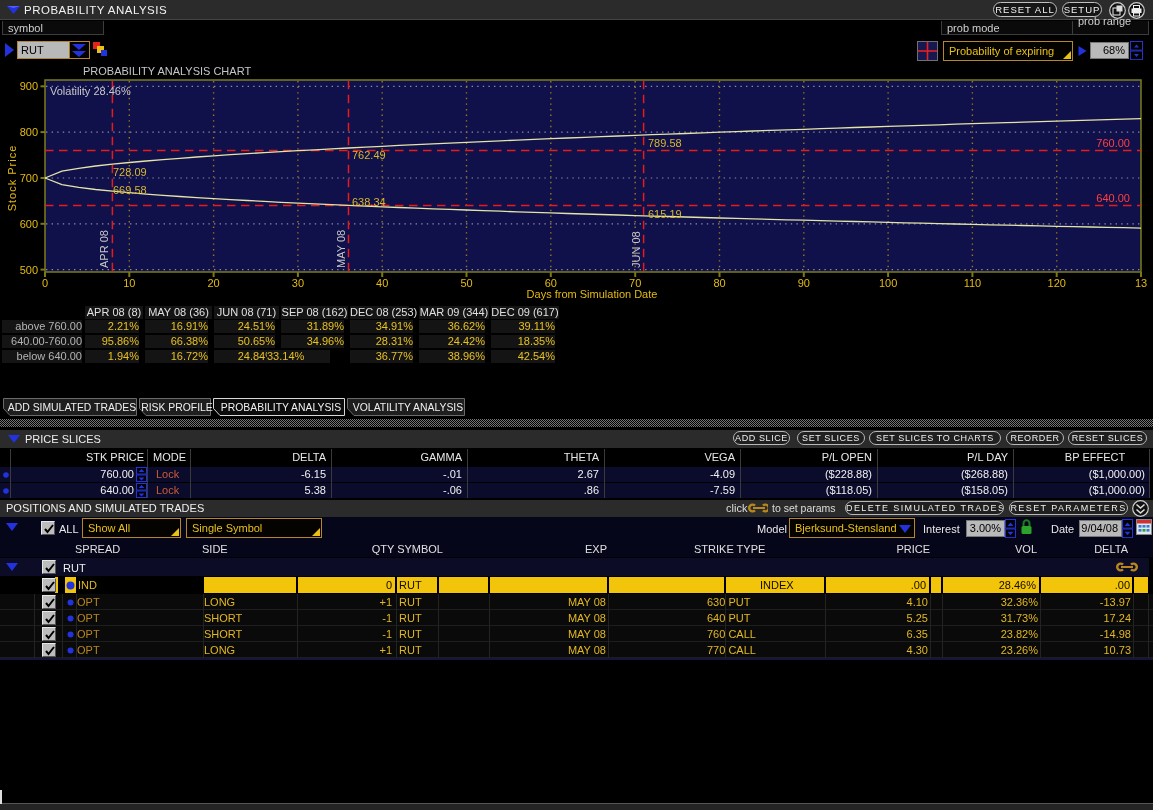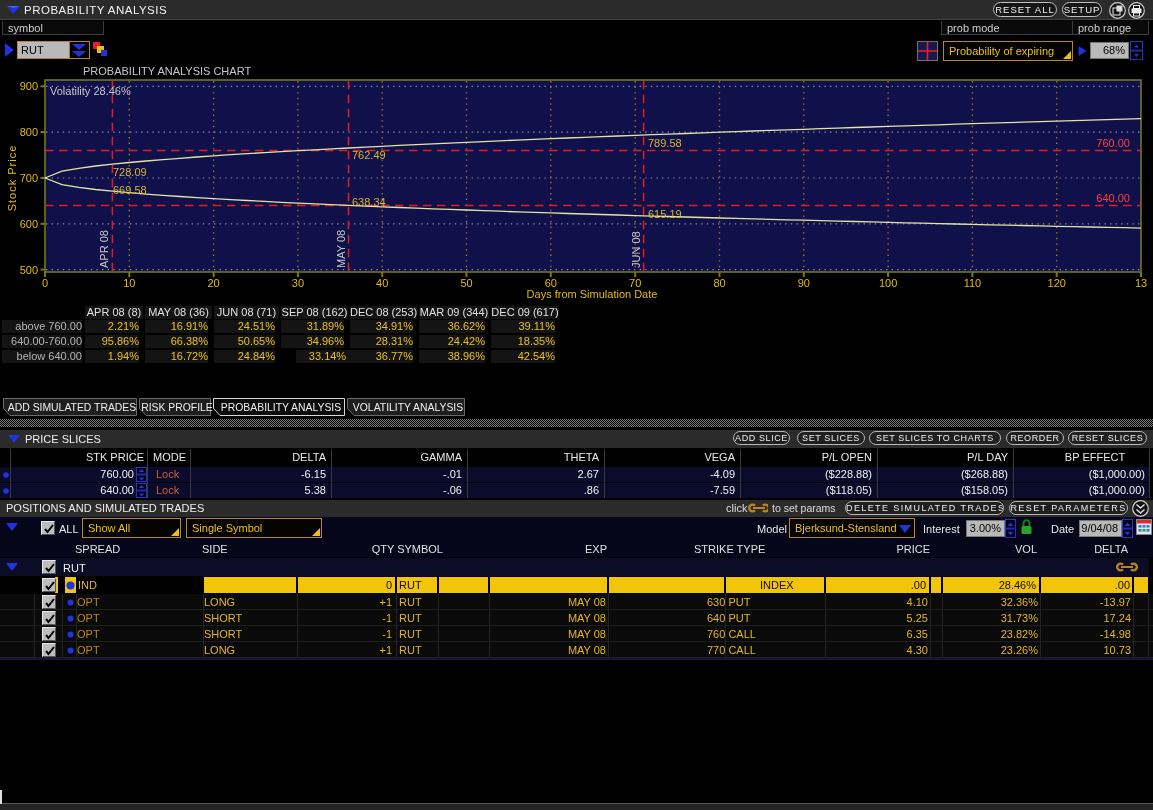--- a/index.html
+++ b/index.html
@@ -50,21 +50,21 @@
   </svg>
 <svg class="abs" style="left:93px;top:42px" width="14" height="14">
     <rect x="0" y="0" width="7" height="7" fill="#e82020"></rect>
     <rect x="4" y="4" width="7" height="7" fill="#e8c018"></rect>
     <rect x="8" y="8" width="6" height="6" fill="#2233dd"></rect>
   </svg>
 
 <div class="abs" style="left:941px;top:21px;width:132px;height:14px;border:1px solid #3d3d3d;border-top:none;background:#0a0a0a"></div>
 <div class="abs" style="left:1073px;top:21px;width:76px;height:14px;border:1px solid #3d3d3d;border-top:none;border-left:none;background:#0a0a0a"></div>
 <div class="abs" style="left:947px;top:22px;color:#cfcfcf">prob mode</div>
-<div class="abs" style="left:1078px;top:22px;color:#cfcfcf">prob range</div>
+<div class="abs" style="left:1078px;top:15px;color:#cfcfcf">prob range</div>
 <svg class="abs" style="left:917px;top:41px" width="21" height="20">
     <rect x="0.5" y="0.5" width="20" height="19" fill="#181850" stroke="#707070"></rect>
     <line x1="10.5" y1="1" x2="10.5" y2="19" stroke="#e82020" stroke-width="1.6"></line>
     <line x1="1" y1="10" x2="20" y2="10" stroke="#e82020" stroke-width="1.6"></line>
   </svg>
 <div class="combo" style="left:943px;top:41px;width:130px;height:20px">
     <div class="abs" style="left:5px;top:3px">Probability of expiring</div>
     <div class="corner"></div>
   </div>
 <svg class="abs" style="left:1078px;top:46px" width="9" height="10">
@@ -155,21 +155,21 @@
 <text x="648" y="158" fill="#d8b830" font-size="11">615.19</text>
 <text x="50" y="35" fill="#c8c8c8" font-size="11">Volatility 28.46%</text>
 <text x="592" y="238" fill="#e4bb10" font-size="11" text-anchor="middle">Days from Simulation Date</text>
     <text x="16" y="118" fill="#e4bb10" font-size="11" text-anchor="middle" letter-spacing="1" transform="rotate(-90 16 118)">Stock Price</text>
 </svg>
 <div class="abs" style="left:0;top:305px;width:1153px;height:60px">
     <div class="abs" style="left:85px;top:1px;width:58px;text-align:center;color:#e0e0e0;background:#141414;height:13px">APR 08 (8)</div>
     <div class="abs" style="left:145px;top:1px;width:67px;text-align:center;color:#e0e0e0;background:#141414;height:13px">MAY 08 (36)</div>
     <div class="abs" style="left:214px;top:1px;width:65px;text-align:center;color:#e0e0e0;background:#141414;height:13px">JUN 08 (71)</div>
     <div class="abs" style="left:281px;top:1px;width:67px;text-align:center;color:#e0e0e0;background:#141414;height:13px">SEP 08 (162)</div>
-    <div class="abs" style="left:350px;top:1px;width:67px;text-align:center;color:#e0e0e0;background:#141414;height:13px">DEC 08 (253)</div>
+    <div class="abs" style="left:350px;top:1px;width:59px;text-align:center;color:#e0e0e0;background:#141414;height:13px">DEC 08 (253)</div>
     <div class="abs" style="left:419px;top:1px;width:70px;text-align:center;color:#e0e0e0;background:#141414;height:13px">MAR 09 (344)</div>
     <div class="abs" style="left:491px;top:1px;width:68px;text-align:center;color:#e0e0e0;background:#141414;height:13px">DEC 09 (617)</div>
     <div class="abs" style="left:2px;top:15px;width:80px;text-align:right;color:#b4b4b4;background:#141414;height:13px">above 760.00</div>
     <div class="abs" style="left:85px;top:15px;width:54px;text-align:right;color:#e8c020;background:#141414;height:13px">2.21%</div>
     <div class="abs" style="left:145px;top:15px;width:63px;text-align:right;color:#e8c020;background:#141414;height:13px">16.91%</div>
     <div class="abs" style="left:214px;top:15px;width:61px;text-align:right;color:#e8c020;background:#141414;height:13px">24.51%</div>
     <div class="abs" style="left:281px;top:15px;width:63px;text-align:right;color:#e8c020;background:#141414;height:13px">31.89%</div>
     <div class="abs" style="left:350px;top:15px;width:63px;text-align:right;color:#e8c020;background:#141414;height:13px">34.91%</div>
     <div class="abs" style="left:419px;top:15px;width:66px;text-align:right;color:#e8c020;background:#141414;height:13px">36.62%</div>
     <div class="abs" style="left:491px;top:15px;width:64px;text-align:right;color:#e8c020;background:#141414;height:13px">39.11%</div>
@@ -178,21 +178,21 @@
     <div class="abs" style="left:145px;top:30px;width:63px;text-align:right;color:#e8c020;background:#141414;height:13px">66.38%</div>
     <div class="abs" style="left:214px;top:30px;width:61px;text-align:right;color:#e8c020;background:#141414;height:13px">50.65%</div>
     <div class="abs" style="left:281px;top:30px;width:63px;text-align:right;color:#e8c020;background:#141414;height:13px">34.96%</div>
     <div class="abs" style="left:350px;top:30px;width:63px;text-align:right;color:#e8c020;background:#141414;height:13px">28.31%</div>
     <div class="abs" style="left:419px;top:30px;width:66px;text-align:right;color:#e8c020;background:#141414;height:13px">24.42%</div>
     <div class="abs" style="left:491px;top:30px;width:64px;text-align:right;color:#e8c020;background:#141414;height:13px">18.35%</div>
     <div class="abs" style="left:2px;top:45px;width:80px;text-align:right;color:#b4b4b4;background:#141414;height:13px">below 640.00</div>
     <div class="abs" style="left:85px;top:45px;width:54px;text-align:right;color:#e8c020;background:#141414;height:13px">1.94%</div>
     <div class="abs" style="left:145px;top:45px;width:63px;text-align:right;color:#e8c020;background:#141414;height:13px">16.72%</div>
     <div class="abs" style="left:214px;top:45px;width:61px;text-align:right;color:#e8c020;background:#141414;height:13px">24.84%</div>
-    <div class="abs" style="left:296px;top:45px;width:63px;text-align:center;color:#e8c020;background:#141414;height:13px">33.14%</div>
+    <div class="abs" style="left:267px;top:45px;width:63px;text-align:left;color:#e8c020;background:#141414;height:13px">33.14%</div>
     <div class="abs" style="left:350px;top:45px;width:63px;text-align:right;color:#e8c020;background:#141414;height:13px">36.77%</div>
     <div class="abs" style="left:419px;top:45px;width:66px;text-align:right;color:#e8c020;background:#141414;height:13px">38.96%</div>
     <div class="abs" style="left:491px;top:45px;width:64px;text-align:right;color:#e8c020;background:#141414;height:13px">42.54%</div>
   </div>
 <svg class="abs" style="left:0;top:396px" width="1153" height="22">
     <path d="M 3.5,2.5 L 136.5,2.5 L 136.5,19.5 L 10,19.5 L 3.5,12.5 Z" fill="#1e1e1e" stroke="#6a6a6a"></path>
     <text x="72" y="15" fill="#f0f0f0" font-size="10.4" text-anchor="middle">ADD SIMULATED TRADES</text>
     <path d="M 139.5,2.5 L 210.5,2.5 L 210.5,19.5 L 146,19.5 L 139.5,12.5 Z" fill="#1e1e1e" stroke="#6a6a6a"></path>
     <text x="177" y="15" fill="#f0f0f0" font-size="10.4" text-anchor="middle">RISK PROFILE</text>
     <path d="M 213.5,2.5 L 344.5,2.5 L 344.5,19.5 L 220,19.5 L 213.5,12.5 Z" fill="#0c0c0c" stroke="#d8d8d8"></path>

